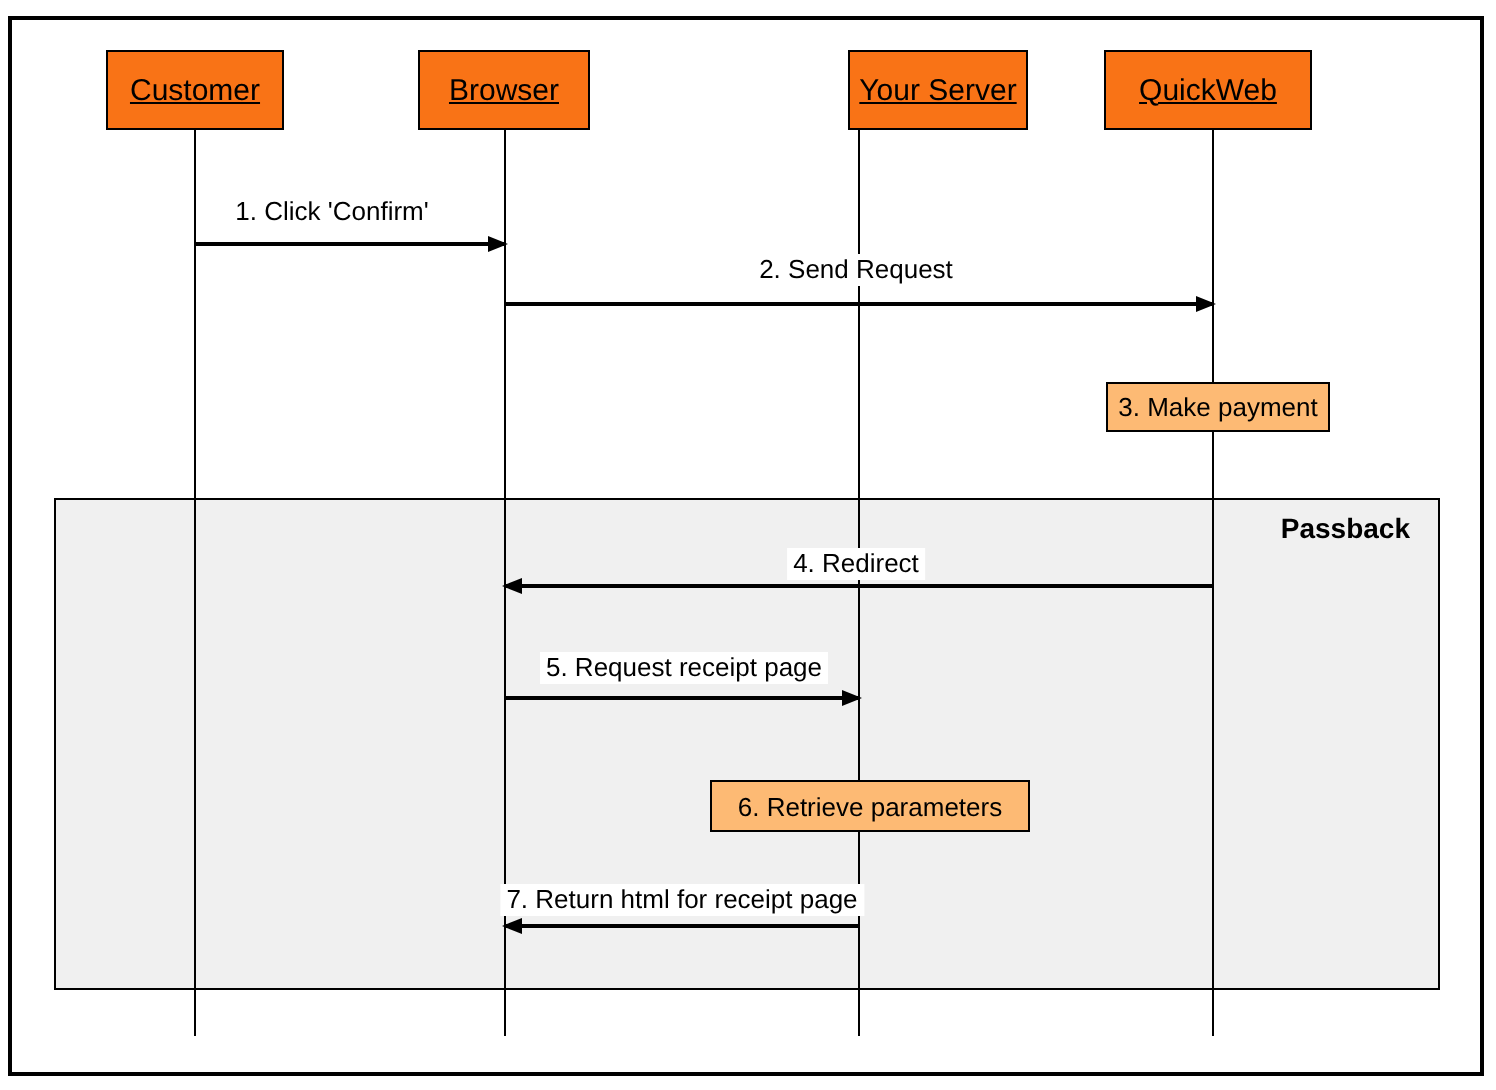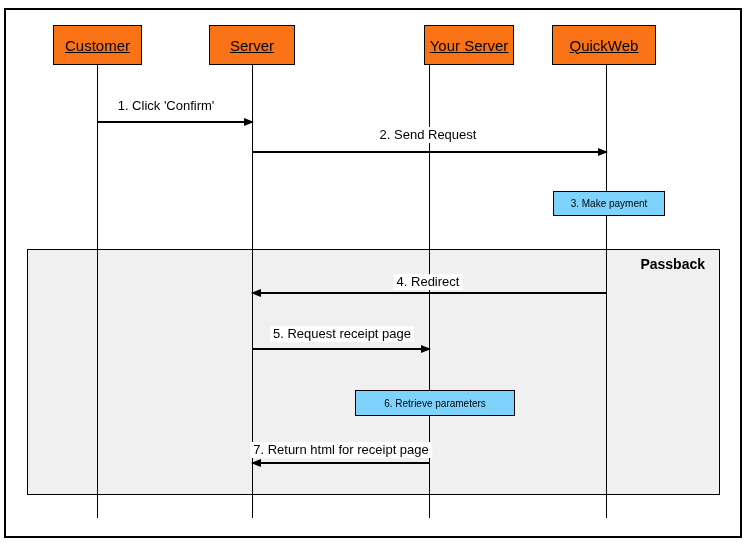--- a/index.html
+++ b/index.html
@@ -96,26 +96,26 @@
     line-height: 16px;
     background: #fff;
     padding: 0 3px;
     white-space: nowrap;
     z-index: 2;
   }
 
   
   .action-box {
     position: absolute;
-    background: #7dd3fc;
+    background: #fdba74;
     border: 1px solid #000;
     display: flex;
     align-items: center;
     justify-content: center;
-    font-size: 10px;
+    font-size: 13px;
     white-space: nowrap;
     z-index: 2;
   }
   .action-make-payment      { left: 553px; top: 191px; width: 112px; height: 25px; }
   .action-retrieve-params   { left: 355px; top: 390px; width: 160px; height: 26px; }
 
   .m1-line { left: 97px;  top: 121px; width: 156px; }
   .m1-label{ left: 166px; top: 98px; }
   .m2-line { left: 252px; top: 151px; width: 355px; }
   .m2-label{ left: 428px; top: 127px; }
@@ -138,21 +138,21 @@
 
   <div class="lifeline lifeline-customer"></div>
   <div class="lifeline lifeline-browser"></div>
   <div class="lifeline lifeline-yourserver"></div>
   <div class="lifeline lifeline-quickweb"></div>
 
   <div class="pbox pbox-customer">
     <span>Customer</span>
   </div>
   <div class="pbox pbox-browser">
-    <span>Server</span>
+    <span>Browser</span>
   </div>
   <div class="pbox pbox-yourserver">
     <span>Your Server</span>
   </div>
   <div class="pbox pbox-quickweb">
     <span>QuickWeb</span>
   </div>
 
   <span class="msg-label m1-label">1. Click 'Confirm'</span>
   <div class="msg-line m1-line">

